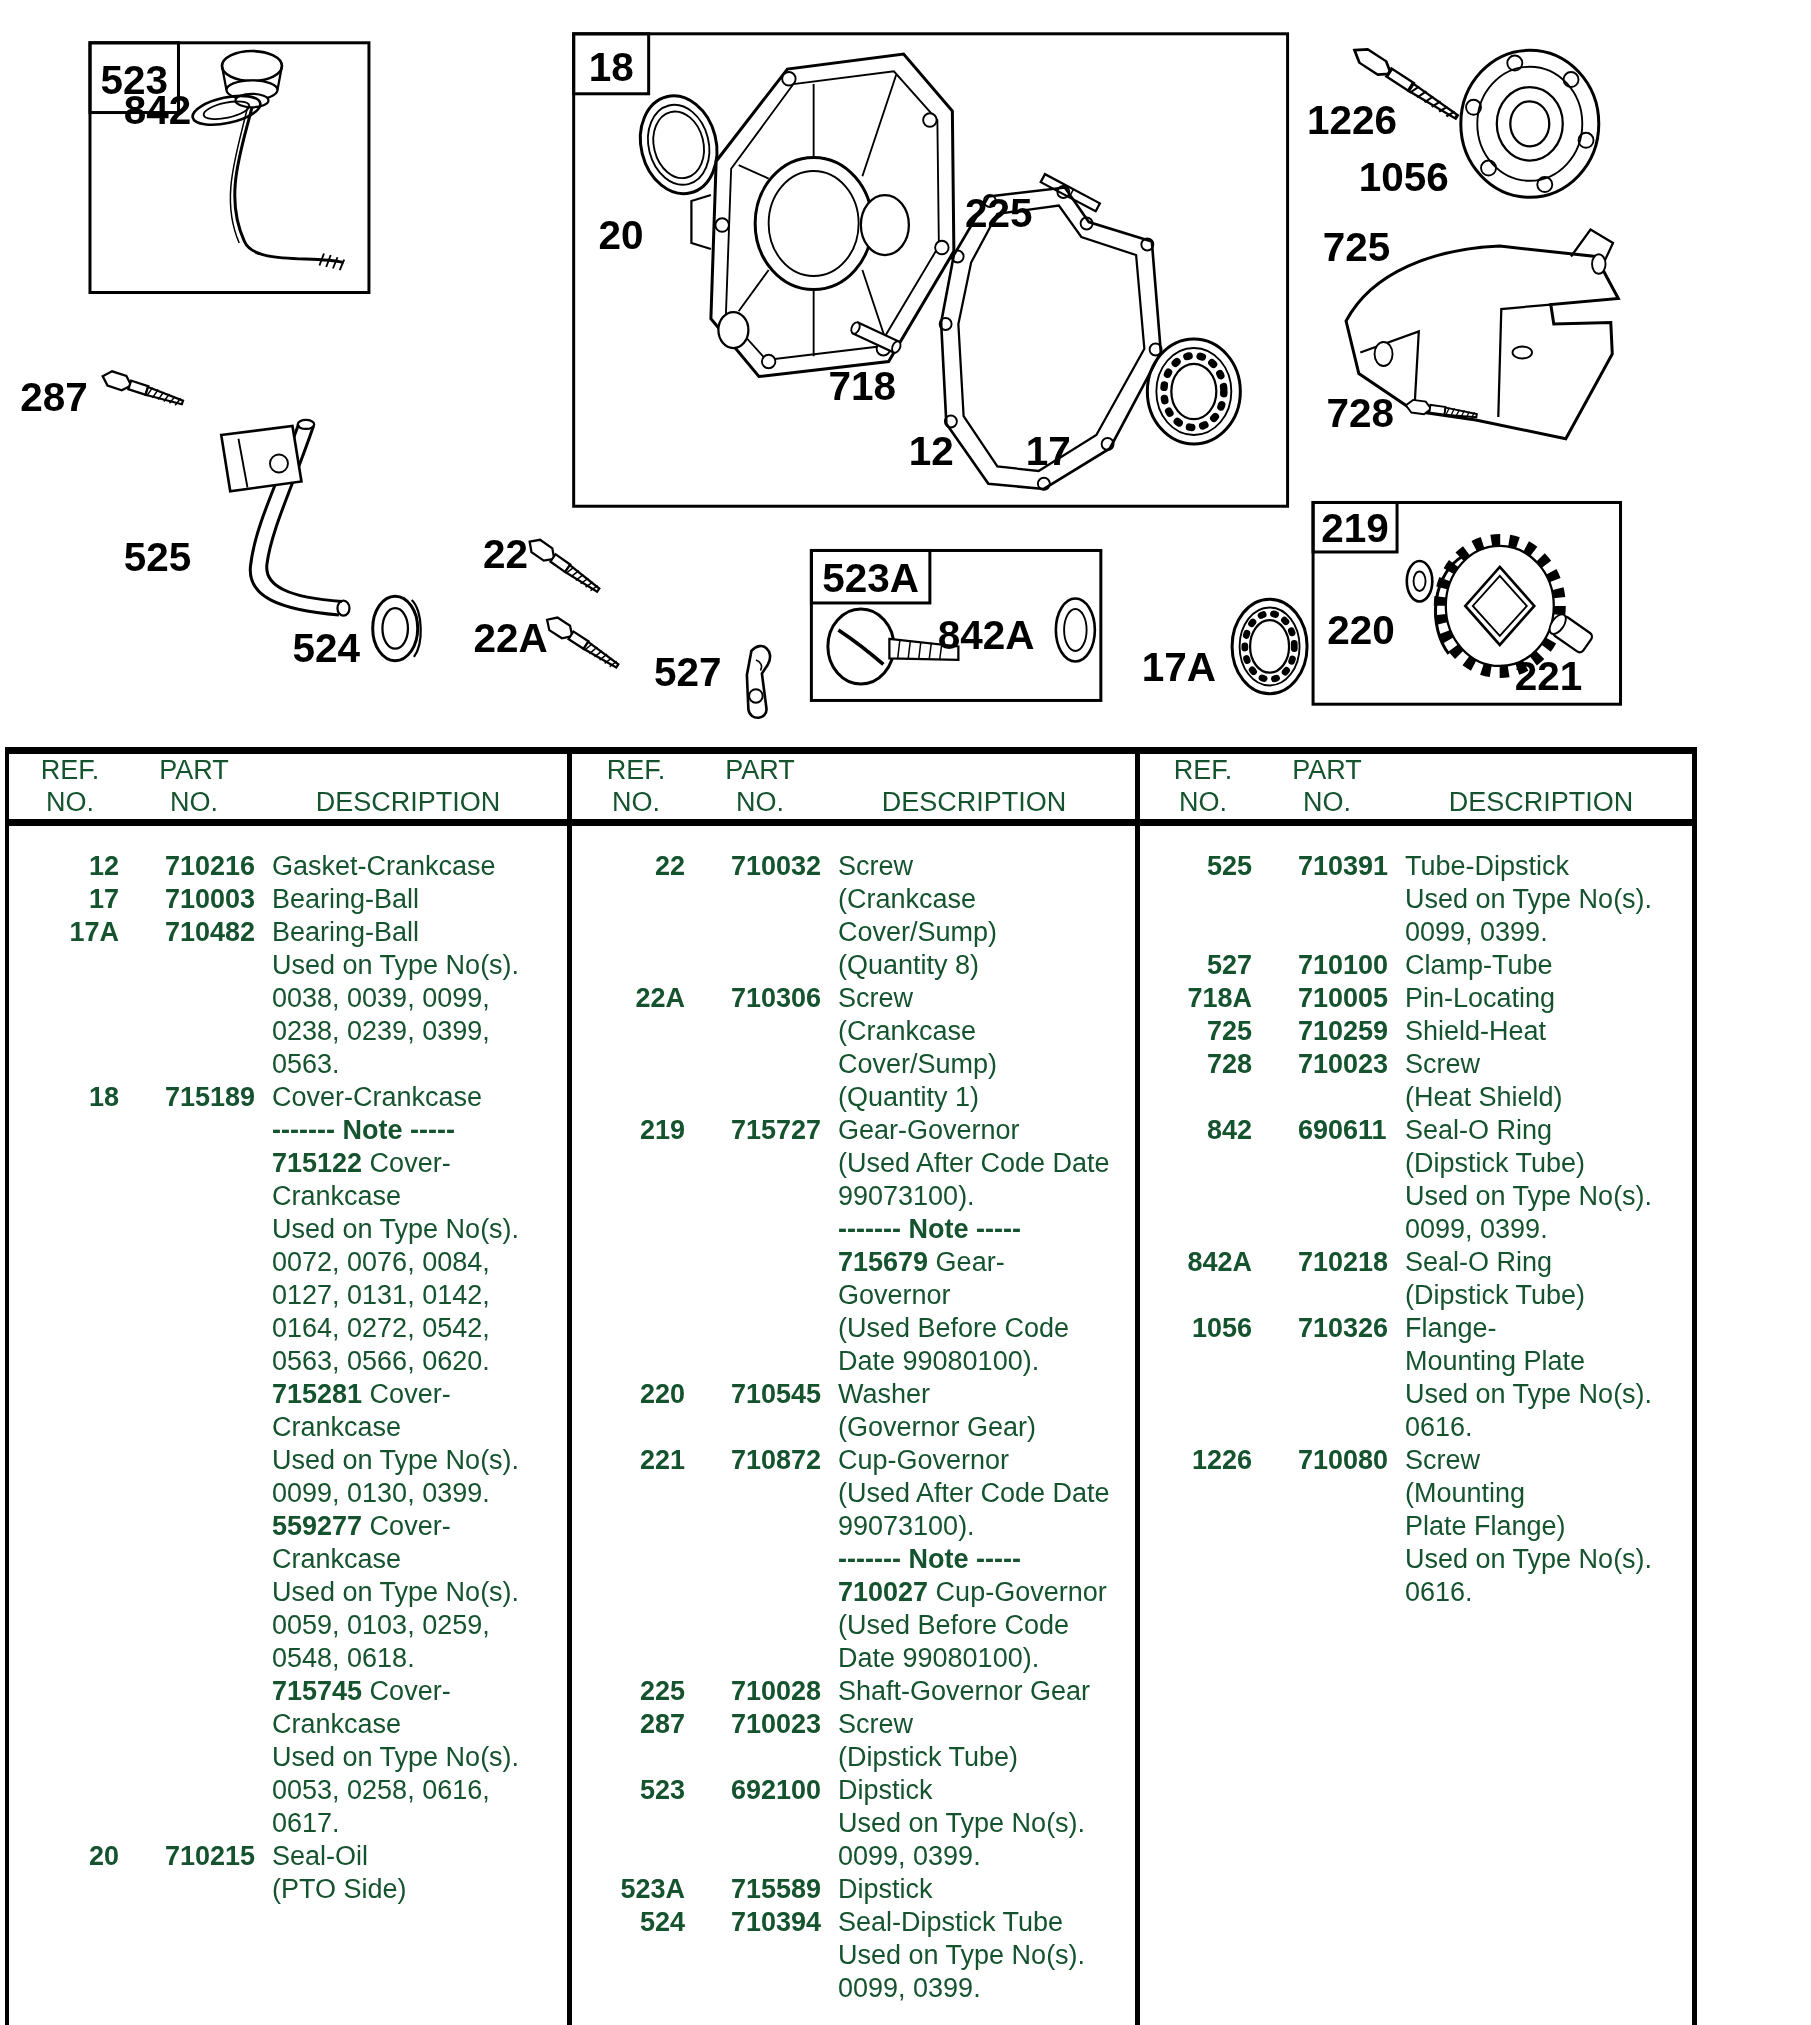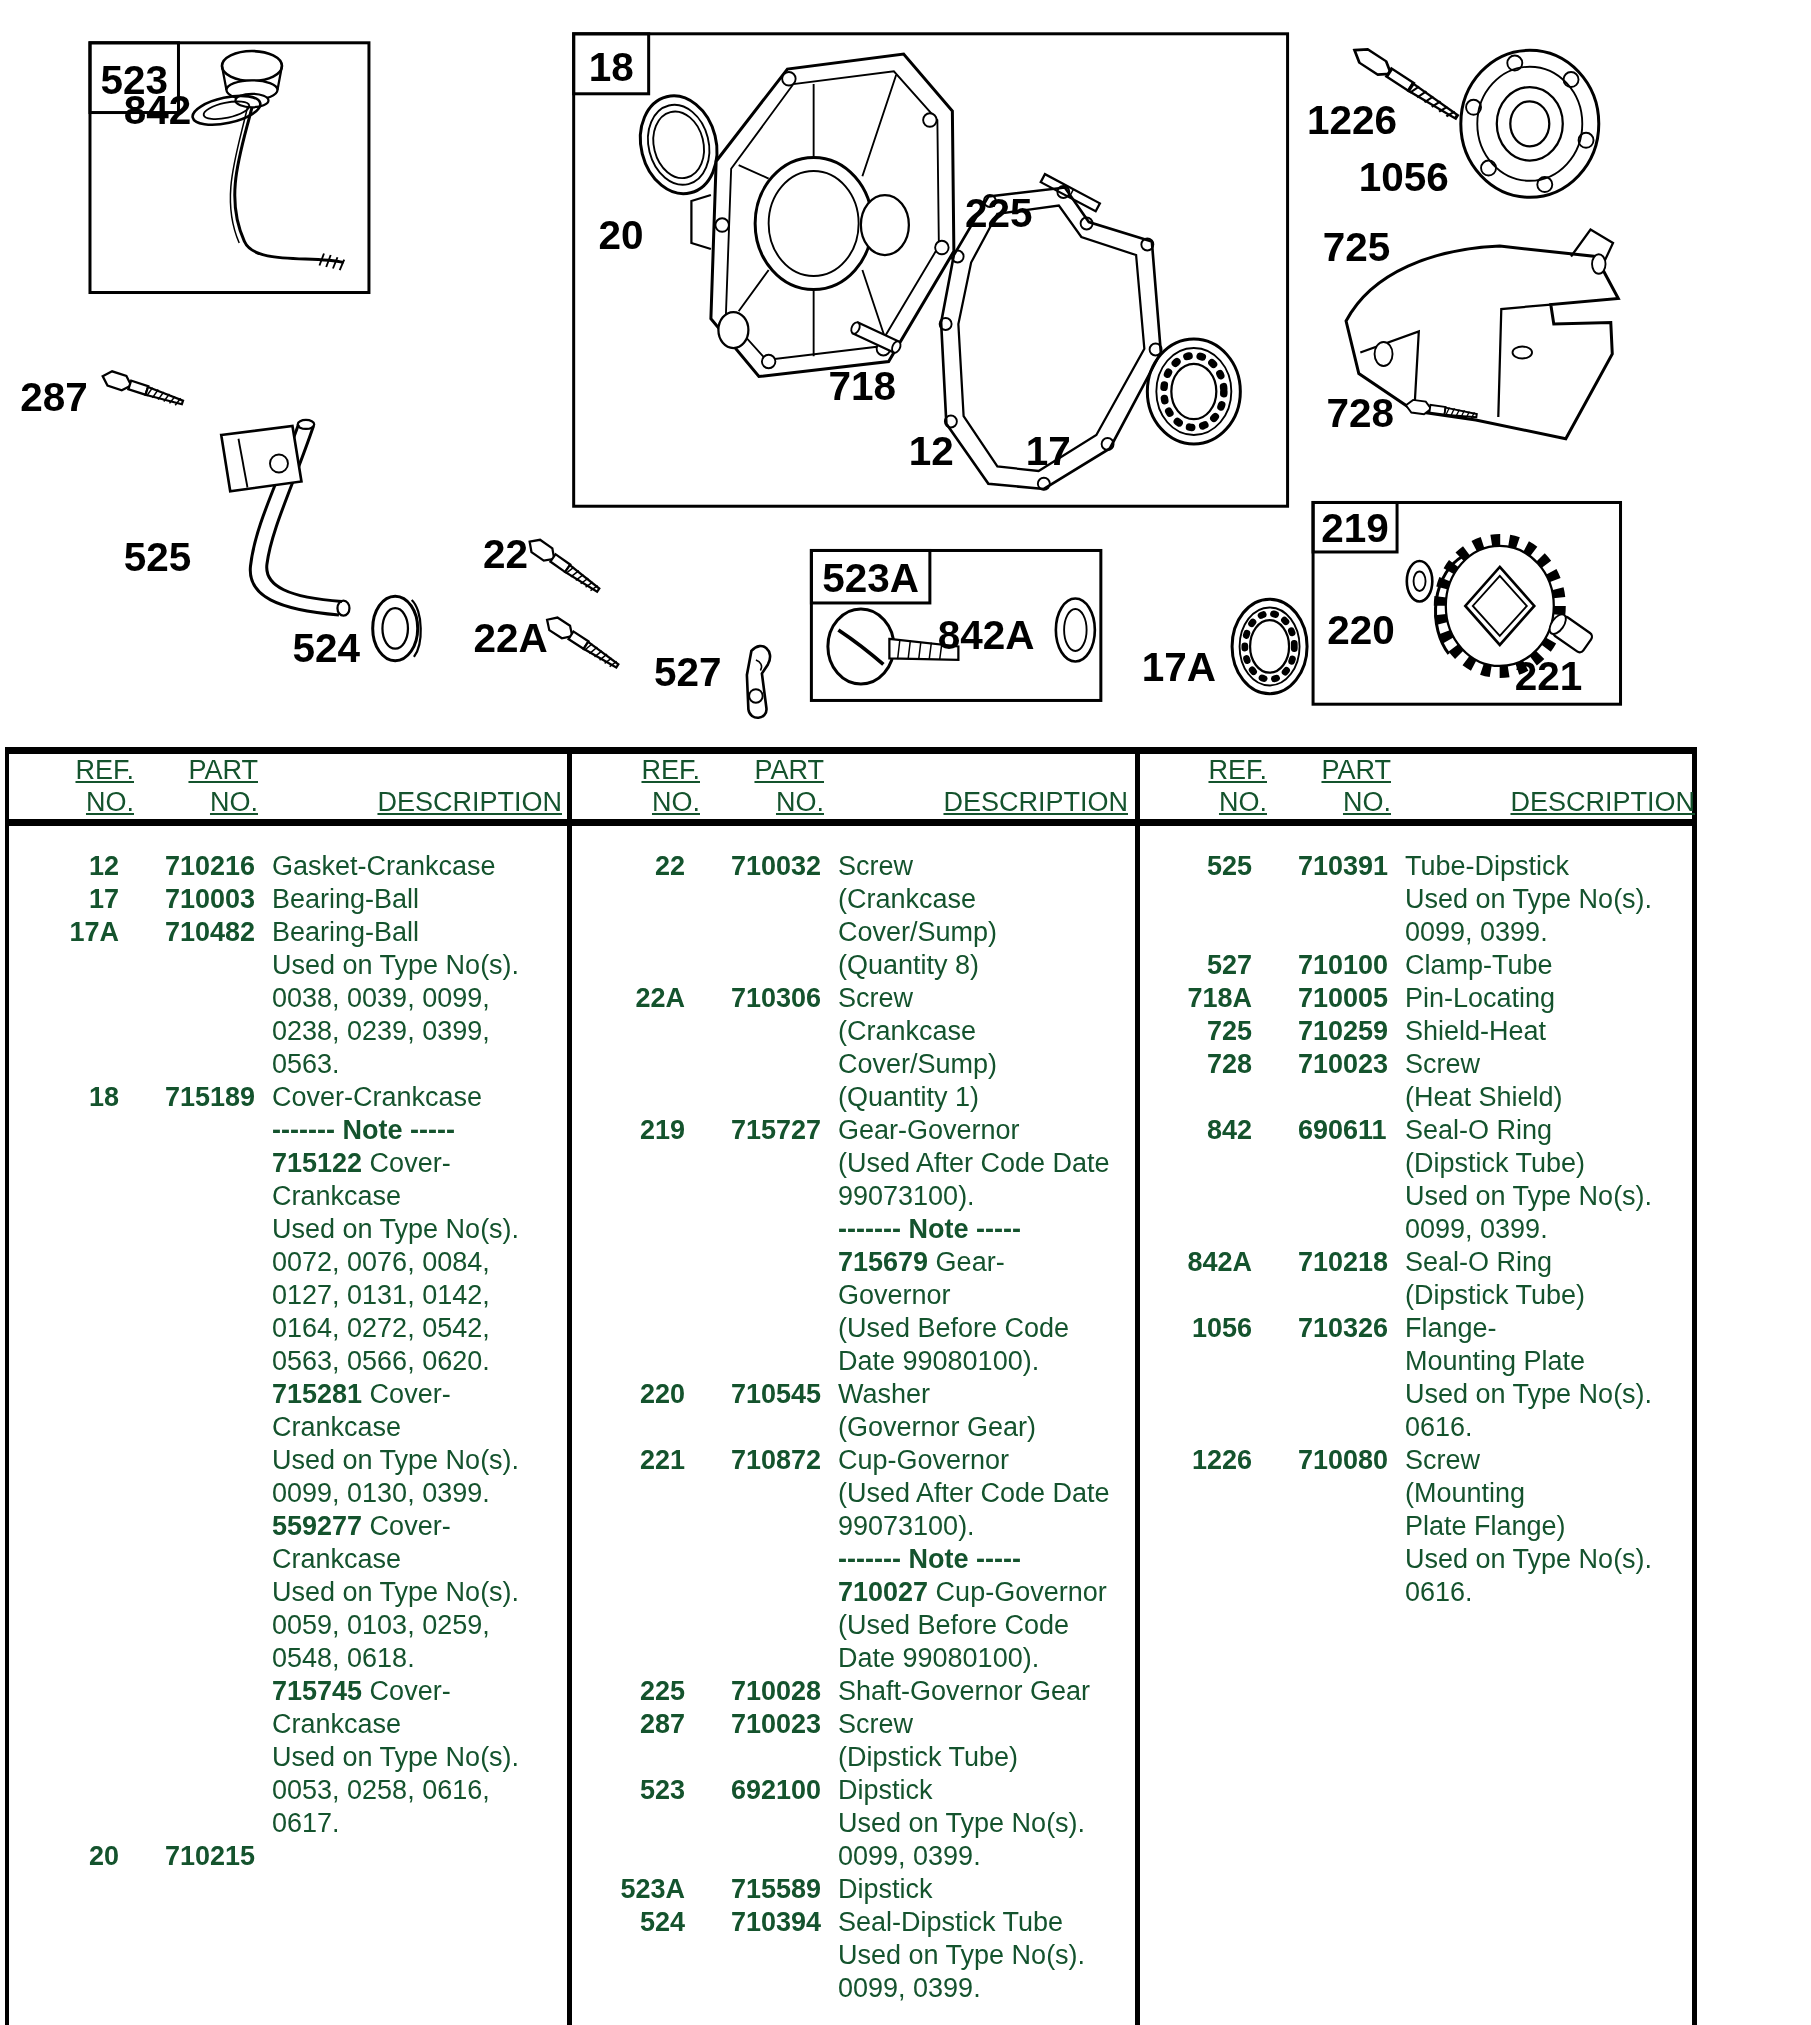--- a/index.html
+++ b/index.html
@@ -14,21 +14,21 @@
   #col2{left:572px;width:565px;}
   #col3{left:1139px;width:555px;}
   .row{position:relative;}
   .ref{position:absolute;top:0;left:0;width:113px;text-align:right;font-weight:700;}
   .part{position:absolute;top:0;left:159px;font-weight:700;}
   .desc{margin-left:266px;}
   .dline{white-space:nowrap;}
   .b{font-weight:700;}
   
   .colhead{position:absolute;top:755px;font-size:27px;line-height:31.5px;}
-  .h{position:absolute;text-align:right;white-space:nowrap;text-decoration:underline;}
+  .h{position:absolute;text-align:center;white-space:nowrap;}
   .h-ref{left:0;width:128px;}
   .h-part{left:124px;width:128px;}
   .h-desc{left:248px;width:308px;}
   .l1{top:0;} .l2{top:31.5px;}
 </style>
 </head>
 <body>
 
 <div class="page">
 
@@ -314,20 +314,24 @@
           <div class="dline"><span class="b">715745</span> Cover-</div>
           <div class="dline">Crankcase</div>
           <div class="dline">Used on Type No(s).</div>
           <div class="dline">0053, 0258, 0616,</div>
           <div class="dline">0617.</div>
         </div>
       </div>
       <div class="row">
         <span class="ref">20</span>
         <span class="part">710215</span>
+        <div class="desc">
+          <div class="dline">Seal-Oil</div>
+          <div class="dline">(PTO Side)</div>
+        </div>
       </div>
     </div>
   <div id="col2" class="col">
       <div class="row">
         <span class="ref">22</span>
         <span class="part">710032</span>
         <div class="desc">
           <div class="dline">Screw</div>
           <div class="dline">(Crankcase</div>
           <div class="dline">Cover/Sump)</div>

